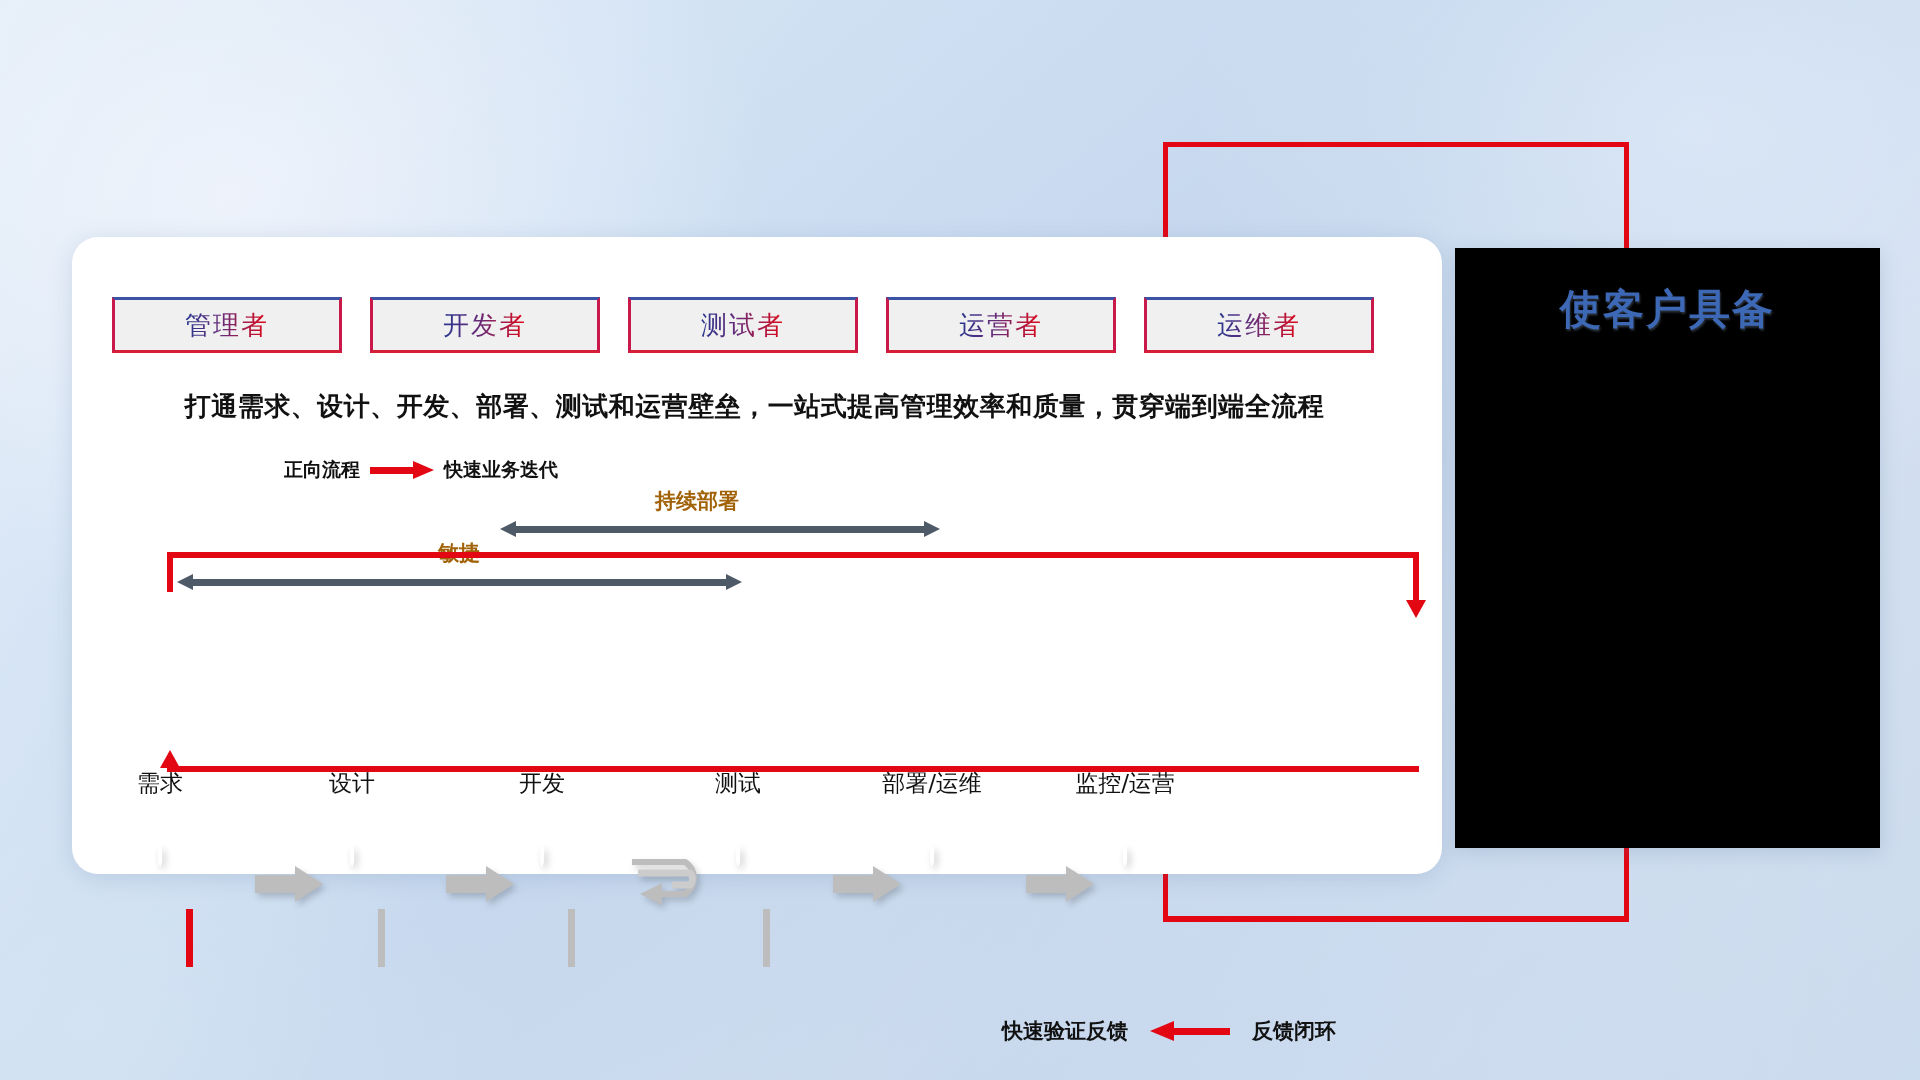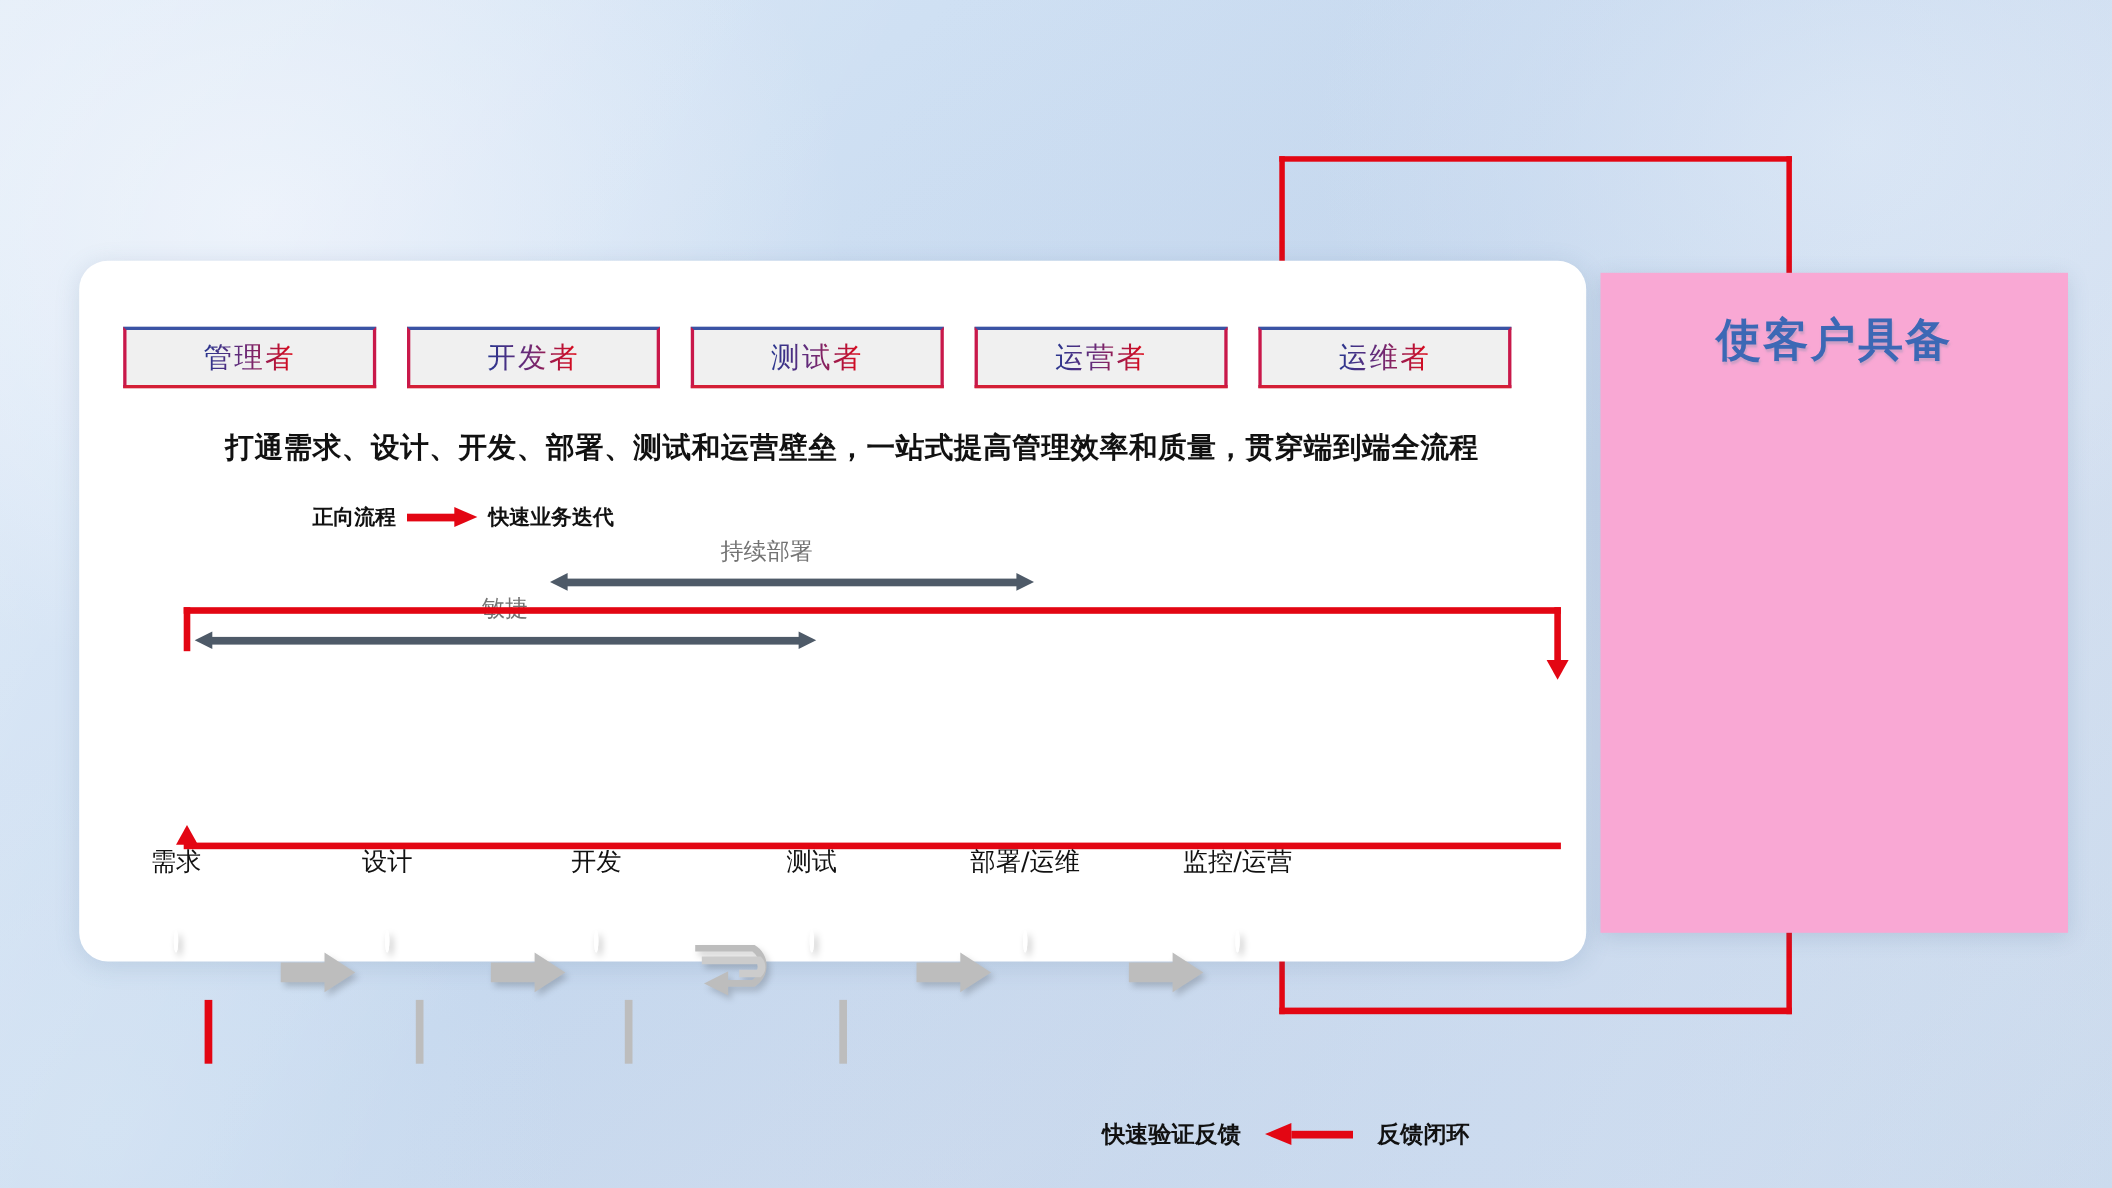--- a/index.html
+++ b/index.html
@@ -55,21 +55,21 @@
     box-sizing:border-box;
   }
   .role-label{
     font-size:26px;font-weight:400;letter-spacing:2px;
     background:linear-gradient(90deg,#28368f 0%,#6b2a77 45%,#e30613 100%);
     -webkit-background-clip:text;background-clip:text;color:transparent;
   }
 
   
   #headline{
-    position:absolute;left:60px;top:152px;width:1285px;text-align:center;
+    position:absolute;left:40px;top:152px;width:1285px;text-align:center;
     font-size:26px;font-weight:bold;color:#111;letter-spacing:.5px;
     font-family:"DejaVu Sans","Liberation Sans",sans-serif;
   }
 
   
   #legend-forward{
     position:absolute;left:212px;top:220px;display:flex;align-items:center;gap:10px;
     font-size:19px;font-weight:bold;color:#111;
   }
   .arrow-red-right{
@@ -91,21 +91,21 @@
   .dbl-arrow{position:absolute;height:16px;}
   .dbl-arrow .bar{position:absolute;left:14px;right:14px;top:5px;height:7px;background:#4e5a68;}
   .dbl-arrow .h-l{
     position:absolute;left:0;top:0;width:0;height:0;
     border-top:8px solid transparent;border-bottom:8px solid transparent;border-right:16px solid #4e5a68;
   }
   .dbl-arrow .h-r{
     position:absolute;right:0;top:0;width:0;height:0;
     border-top:8px solid transparent;border-bottom:8px solid transparent;border-left:16px solid #4e5a68;
   }
-  .dbl-label{position:absolute;font-size:21px;font-weight:normal;color:#737373;}
+  .dbl-label{position:absolute;font-size:21px;font-weight:bold;color:#a16207;}
 
   
   #loop{position:absolute;left:95px;top:315px;width:1252px;height:220px;}
   #loop .top{position:absolute;left:0;top:0;width:100%;height:6px;background:#e30613;}
   #loop .bottom{position:absolute;left:0;bottom:0;width:100%;height:6px;background:#e30613;}
   #loop .right{position:absolute;right:0;top:0;width:6px;height:50px;background:#e30613;}
   #loop .left{position:absolute;left:0;top:0;width:6px;height:40px;background:#e30613;}
   #loop .head-down{
     position:absolute;right:-7px;top:48px;width:0;height:0;
     border-left:10px solid transparent;border-right:10px solid transparent;border-top:18px solid #e30613;
@@ -138,21 +138,21 @@
 
   
   #legend-feedback{
     position:absolute;left:930px;top:780px;display:flex;align-items:center;gap:22px;
     font-size:21px;font-weight:bold;color:#111;
   }
 
   
   #side-panel{
     position:absolute;left:1455px;top:248px;width:425px;height:600px;
-    background:#f9a8d4;box-shadow:0 4px 18px rgba(80,110,150,.20);
+    background:#000000;box-shadow:0 4px 18px rgba(80,110,150,.20);
   }
   #side-title{
     margin-top:32px;text-align:center;color:#3c68b5;
     font-size:41px;font-weight:bold;line-height:1.45;letter-spacing:2px;
     font-family:"DejaVu Sans","Liberation Sans",sans-serif;
     text-shadow:1px 2px 2px rgba(120,140,170,.35);
   }
   #tools{
     margin:26px 20px 0 20px;display:flex;flex-wrap:wrap;gap:14px 14px;
   }

